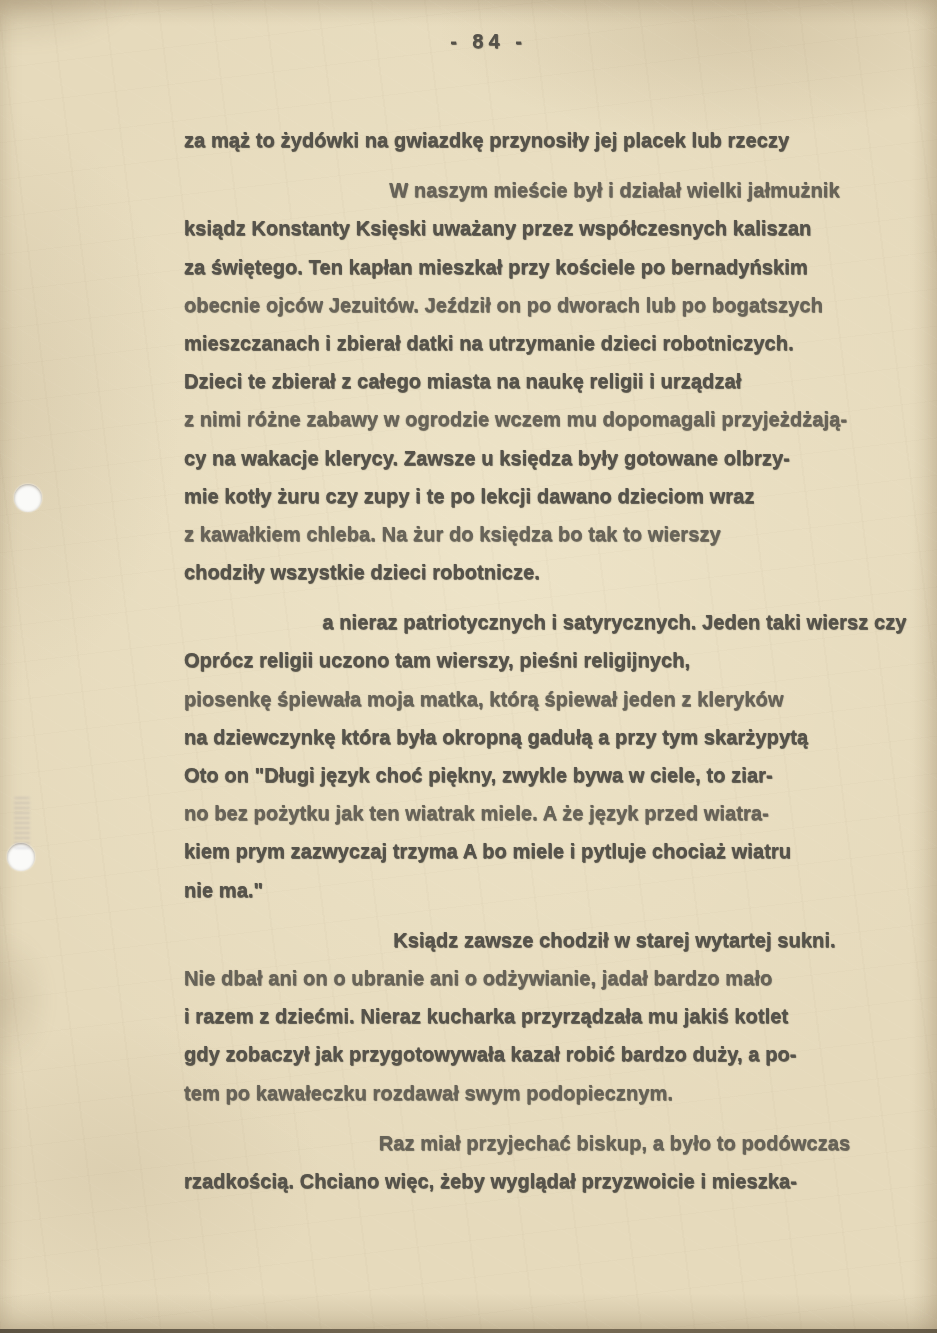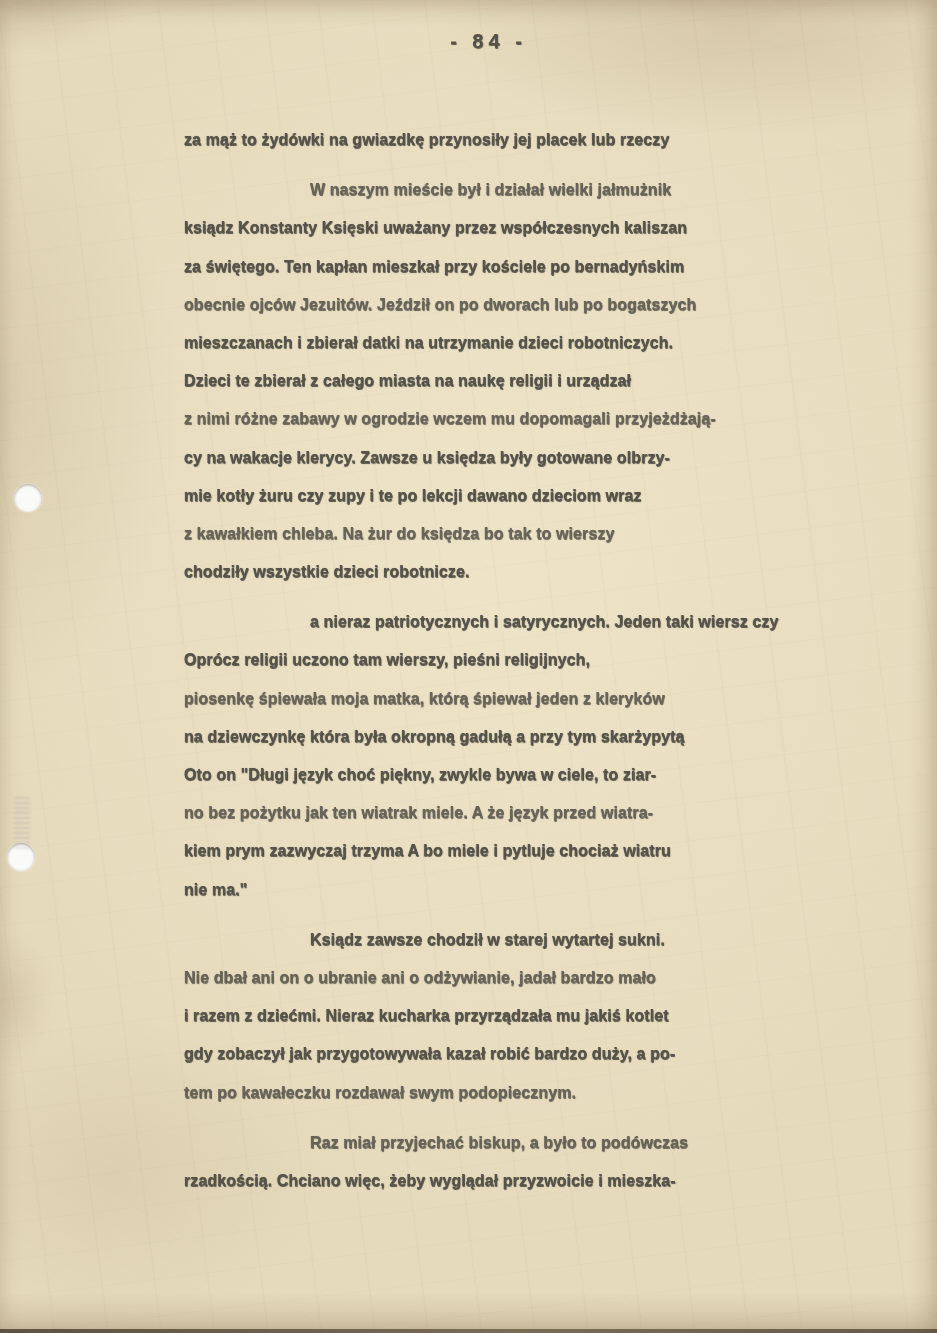--- a/index.html
+++ b/index.html
@@ -56,38 +56,38 @@
     letter-spacing: 5px;
     color: #55524a;
     text-shadow: 0.5px 0.6px 0.9px rgba(62,59,51,0.8);
     transform: translateX(20px);
   }
   .text-block {
     position: absolute;
     left: 184px;
     top: 121px;
     width: 735px;
-    font-size: 16px;
+    font-size: 20px;
     font-weight: bold;
     color: #56534b;
     text-shadow:
       0.4px 0.5px 0.9px rgba(64,61,53,0.85),
       -0.3px -0.2px 0.8px rgba(64,61,53,0.45);
     filter: blur(0.28px);
   }
   .para { margin: 0 0 0 0; }
   .para + .para { margin-top: 12px; }
   .line {
     height: 38.2px;
     line-height: 38.2px;
     white-space: pre;
     letter-spacing: 0.1px;
   }
   .line.faded { opacity: 0.88; }
-  .para.indented .line:first-child { padding-left: 126px; }
+  .para.indented .line:first-child { padding-left: 126px; text-align: center; }
   .hole {
     position: absolute;
     width: 28px;
     height: 28px;
     border-radius: 50%;
     background: #fafaf8;
     box-shadow:
       inset 0 1px 3px rgba(110,95,70,0.55),
       0 0 2px rgba(255,255,255,0.8);
   }

